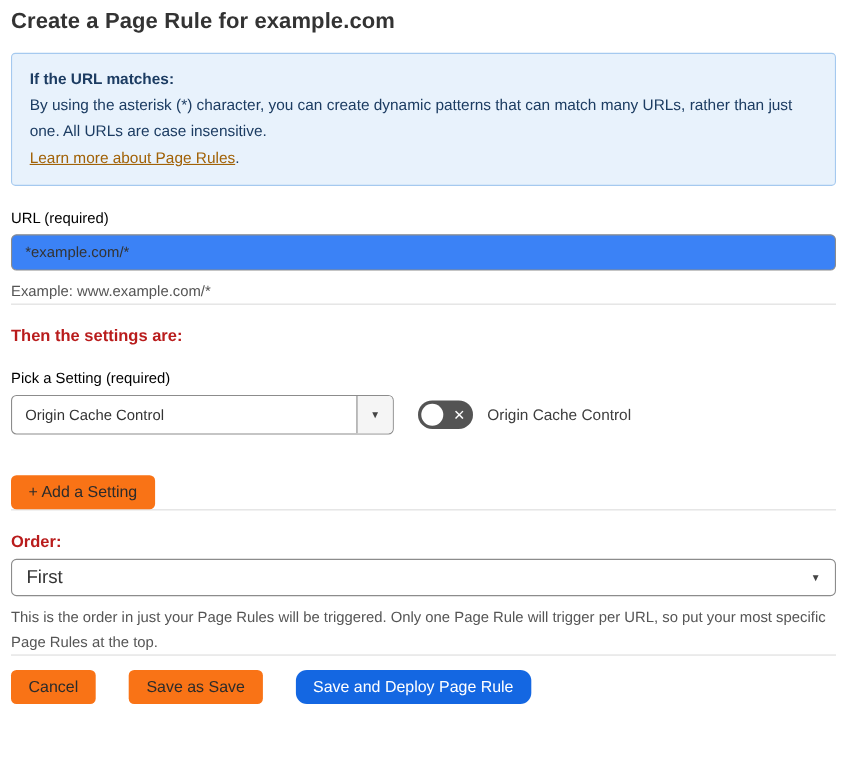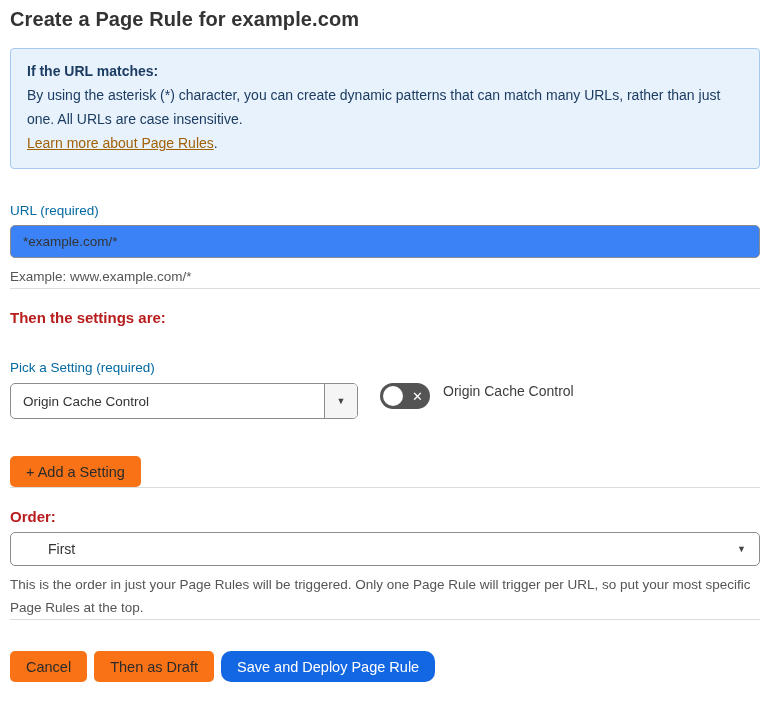--- a/index.html
+++ b/index.html
@@ -33,23 +33,23 @@
   .info-heading { font-weight: bold; }
   .info-link {
     color: #a16207;
     text-decoration: underline;
     cursor: pointer;
   }
   .info-link-suffix { color: #1c3c62; }
 
   .field-label {
     display: block;
-    margin-top: 34px;
-    font-size: 13.5px;
-    color: #0369a1;
+    margin-top: 22px;
+    font-size: 13.5px;
+    color: #000000;
   }
 
   .text-input {
     margin-top: 7px;
     width: 100%;
     height: 33px;
     border: 1px solid #8c8c8c;
     border-radius: 5px;
     padding: 0 12px;
     font-family: "Liberation Sans", sans-serif;
@@ -79,20 +79,21 @@
     font-size: 15px;
     font-weight: bold;
     color: #b91c1c;
   }
   .settings-heading { margin-top: 20px; }
   .order-heading { margin-top: 20px; }
 
   .setting-row {
     margin-top: 8px;
     display: flex;
+    align-items: center;
   }
   .select-control {
     width: 348px;
     height: 36px;
     border: 1px solid #8c8c8c;
     border-radius: 5px;
     background: #fff;
     display: flex;
     align-items: center;
     cursor: pointer;
@@ -173,31 +174,30 @@
     border: 1px solid #8c8c8c;
     border-radius: 5px;
     background: #fff;
     display: flex;
     align-items: center;
     padding: 0 13px;
     cursor: pointer;
   }
   .select-full .select-value {
     flex: 1;
-    font-size: 14px;
-    color: #333;
-    margin-left: 24px;
+    font-size: 17px;
+    color: #333;
   }
 
   .order-hint { max-width: 746px; }
 
   .footer {
-    margin-top: 31px;
-    display: flex;
-    gap: 7px;
+    margin-top: 13px;
+    display: flex;
+    gap: 30px;
   }
 </style>
 </head>
 <body>
 
 <div class="page">
 
   <h1 class="title">Create a Page Rule for example.com</h1>
 
   <div class="info-box">
@@ -241,17 +241,17 @@
     <span class="select-value">First</span>
     <span class="caret">▼</span>
   </div>
 
   <div class="hint order-hint">This is the order in just your Page Rules will be triggered. Only one Page Rule will trigger per URL, so put your most specific Page Rules at the top.</div>
 
   <hr class="divider hr-3">
 
   <div class="footer">
     <button class="btn btn-gray">Cancel</button>
-    <button class="btn btn-gray">Then as Draft</button>
+    <button class="btn btn-gray">Save as Save</button>
     <button class="btn btn-blue">Save and Deploy Page Rule</button>
   </div>
 
 </div>
 
 </body></html>

